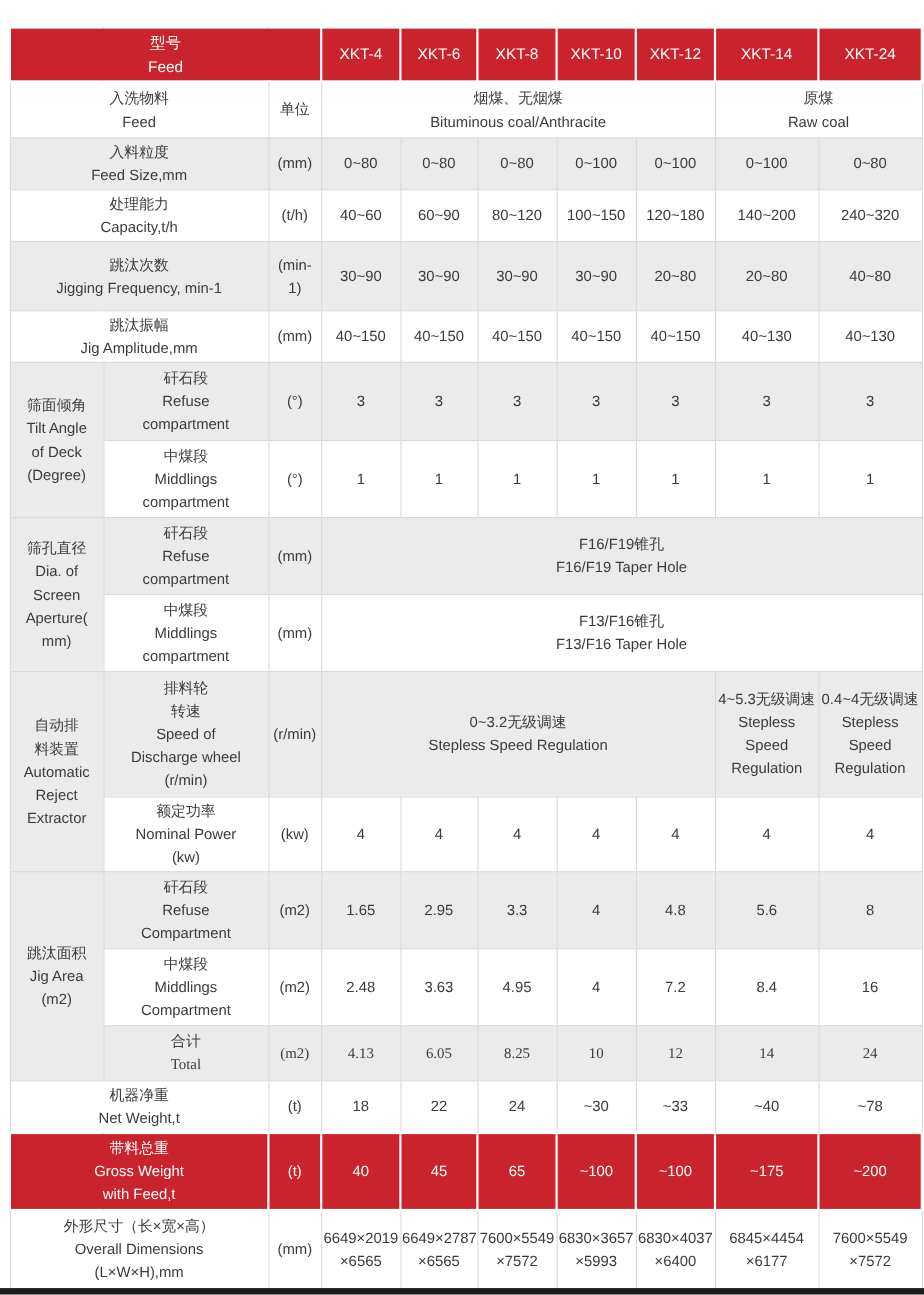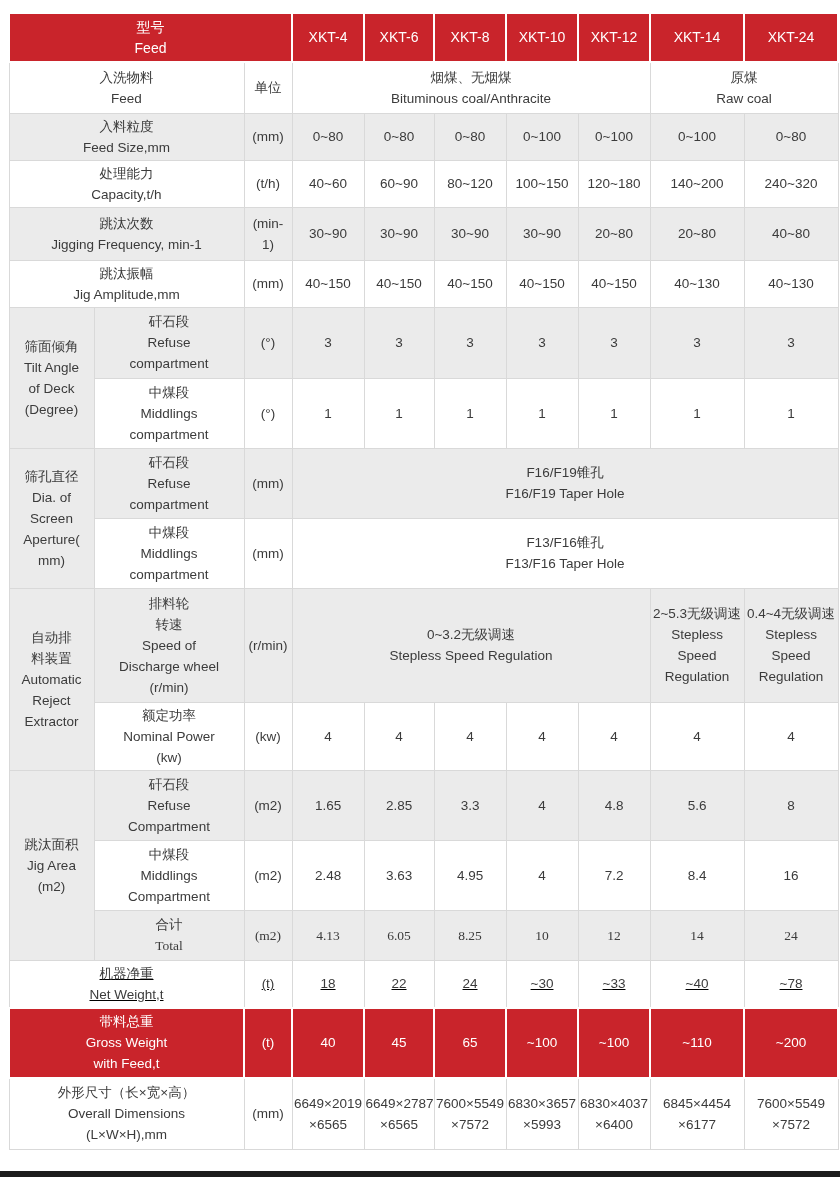--- a/index.html
+++ b/index.html
@@ -3,21 +3,21 @@
 <meta charset="utf-8">
 <style>
   * { box-sizing: border-box; }
   html, body { margin: 0; padding: 0; }
   body {
     width: 840px; height: 1177px; position: relative; overflow: hidden;
     background: #ffffff;
     font-family: "Liberation Sans", sans-serif;
   }
   table.spec {
-    position: absolute; left: 8px; top: 12px; width: 829px;
+    position: absolute; left: 8px; top: 24px; width: 829px;
     border-collapse: collapse; table-layout: fixed;
   }
   .spec td, .spec th {
     border: 1px solid var(--border, #d9d9d9);
     padding: 2px 1px;
     text-align: center; vertical-align: middle;
     font-size: 13.5px; line-height: 21px; font-weight: normal;
     color: var(--text, #3b3b3b);
     word-wrap: break-word;
   }
@@ -151,21 +151,21 @@
         <td class="white">
           <div class="ln">120~180</div>
         </td>
         <td class="white">
           <div class="ln">140~200</div>
         </td>
         <td class="white">
           <div class="ln">240~320</div>
         </td>
       </tr>
-      <tr style="height: 53px;">
+      <tr style="height: 63px;">
         <td class="gray" colspan="2">
           <div class="ln">跳汰次数</div>
           <div class="ln">Jigging Frequency, min-1</div>
         </td>
         <td class="gray">
           <div class="ln">(min-</div>
           <div class="ln">1)</div>
         </td>
         <td class="gray">
           <div class="ln">30~90</div>
@@ -338,21 +338,21 @@
           <div class="ln">(r/min)</div>
         </td>
         <td class="gray">
           <div class="ln">(r/min)</div>
         </td>
         <td class="gray" colspan="5">
           <div class="ln">0~3.2无级调速</div>
           <div class="ln">Stepless Speed Regulation</div>
         </td>
         <td class="gray">
-          <div class="ln">2~5.3无级调速</div>
+          <div class="ln">4~5.3无级调速</div>
           <div class="ln">Stepless</div>
           <div class="ln">Speed</div>
           <div class="ln">Regulation</div>
         </td>
         <td class="gray">
           <div class="ln">0.4~4无级调速</div>
           <div class="ln">Stepless</div>
           <div class="ln">Speed</div>
           <div class="ln">Regulation</div>
         </td>
@@ -399,21 +399,21 @@
           <div class="ln">Refuse</div>
           <div class="ln">Compartment</div>
         </td>
         <td class="gray">
           <div class="ln">(m2)</div>
         </td>
         <td class="gray">
           <div class="ln">1.65</div>
         </td>
         <td class="gray">
-          <div class="ln">2.85</div>
+          <div class="ln">2.95</div>
         </td>
         <td class="gray">
           <div class="ln">3.3</div>
         </td>
         <td class="gray">
           <div class="ln">4</div>
         </td>
         <td class="gray">
           <div class="ln">4.8</div>
         </td>
@@ -478,21 +478,21 @@
         <td class="gray">
           <div class="ln">12</div>
         </td>
         <td class="gray">
           <div class="ln">14</div>
         </td>
         <td class="gray">
           <div class="ln">24</div>
         </td>
       </tr>
-      <tr style="height: 35px; text-decoration: underline;">
+      <tr style="height: 35px;">
         <td class="white" colspan="2">
           <div class="ln">机器净重</div>
           <div class="ln">Net Weight,t</div>
         </td>
         <td class="white">
           <div class="ln">(t)</div>
         </td>
         <td class="white">
           <div class="ln">18</div>
         </td>
@@ -533,21 +533,21 @@
         <td class="red">
           <div class="ln">65</div>
         </td>
         <td class="red">
           <div class="ln">~100</div>
         </td>
         <td class="red">
           <div class="ln">~100</div>
         </td>
         <td class="red">
-          <div class="ln">~110</div>
+          <div class="ln">~175</div>
         </td>
         <td class="red">
           <div class="ln">~200</div>
         </td>
       </tr>
       <tr style="height: 72px; margin-left: 44px;">
         <td class="white" colspan="2">
           <div class="ln">外形尺寸（长×宽×高）</div>
           <div class="ln">Overall Dimensions</div>
           <div class="ln">(L×W×H),mm</div>

